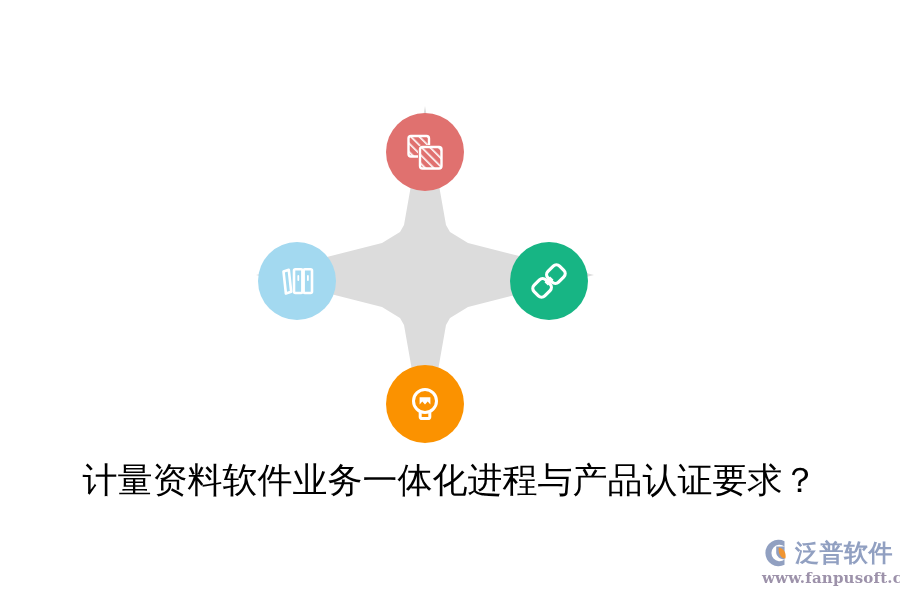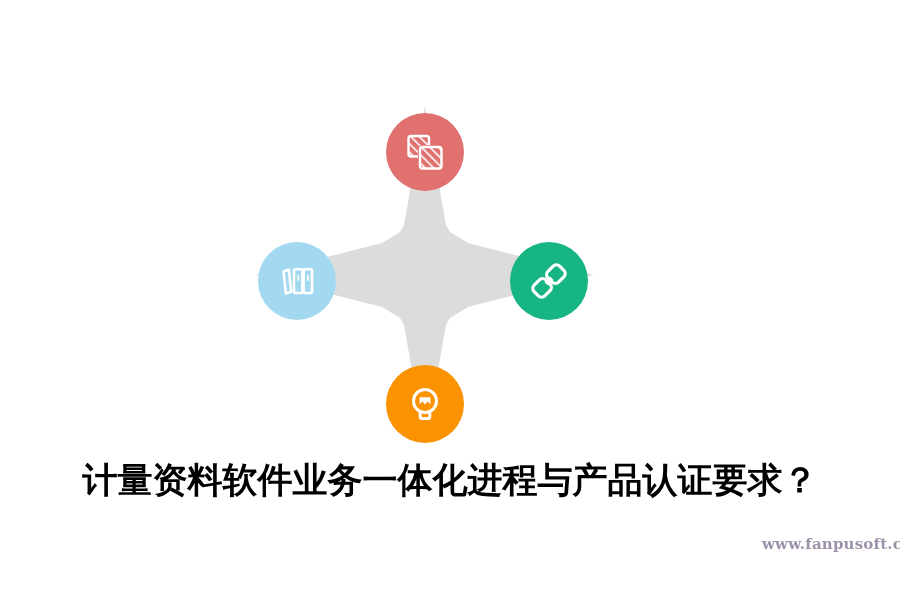--- a/index.html
+++ b/index.html
@@ -55,21 +55,21 @@
   
   .headline {
     position: absolute;
     left: 0;
     top: 458px;
     width: 900px;
     text-align: center;
     font-family: "DejaVu Serif", "Liberation Serif", serif;
     font-size: 35px;
     line-height: 44px;
-    font-weight: 700;
+    font-weight: 400;
     letter-spacing: 0px;
     white-space: nowrap;
   }
 
   
   .watermark {
     position: absolute;
     left: 762px;
     top: 536px;
     width: 132px;
@@ -181,16 +181,27 @@
         <rect x="27.6" y="9.2" width="8.4" height="23.8" rx="1.4" fill="none" stroke="#ffffff" stroke-width="2.6"></rect>
         <rect x="31" y="15" width="1.8" height="6" rx="0.9" fill="#ffffff"></rect>
       </svg>
     </div>
 
   </div>
 
   <div class="headline">计量资料软件业务一体化进程与产品认证要求？</div>
 
   <div class="watermark">
+    <div class="wm-row">
+      <svg class="wm-mark" viewBox="0 0 30 30" aria-hidden="true">
+
+        <path d="M22.5 3.2 A13.2 13.2 0 1 0 22.5 26.8 L22.5 21.6 A8.2 8.2 0 1 1 22.5 8.4 Z" fill="#8E9DC0"></path>
+
+        <path d="M14.2 8.6 L22.6 8.6 L22.6 21.4 C17.6 21.4 14.2 17.6 14.2 14.4 Z" fill="#8E9DC0"></path>
+
+        <path d="M16.8 9.4 C22.3 10.4 24.4 15.2 23.4 20.6 C19.0 20.0 15.9 16.0 16.8 9.4 Z" fill="#F0922B"></path>
+      </svg>
+      <span class="wm-name" style="color:#8E9DC0;">泛普软件</span>
+    </div>
     <div class="wm-url" style="color:#9A8FA8;">www.fanpusoft.com</div>
   </div>
 
 </div>
 
 </body></html>

